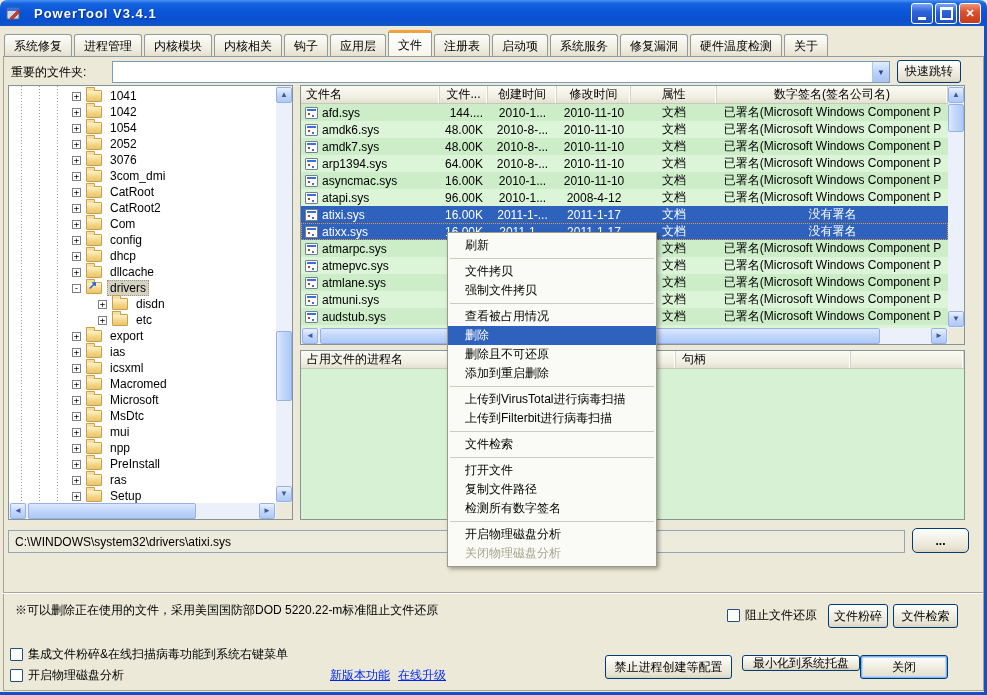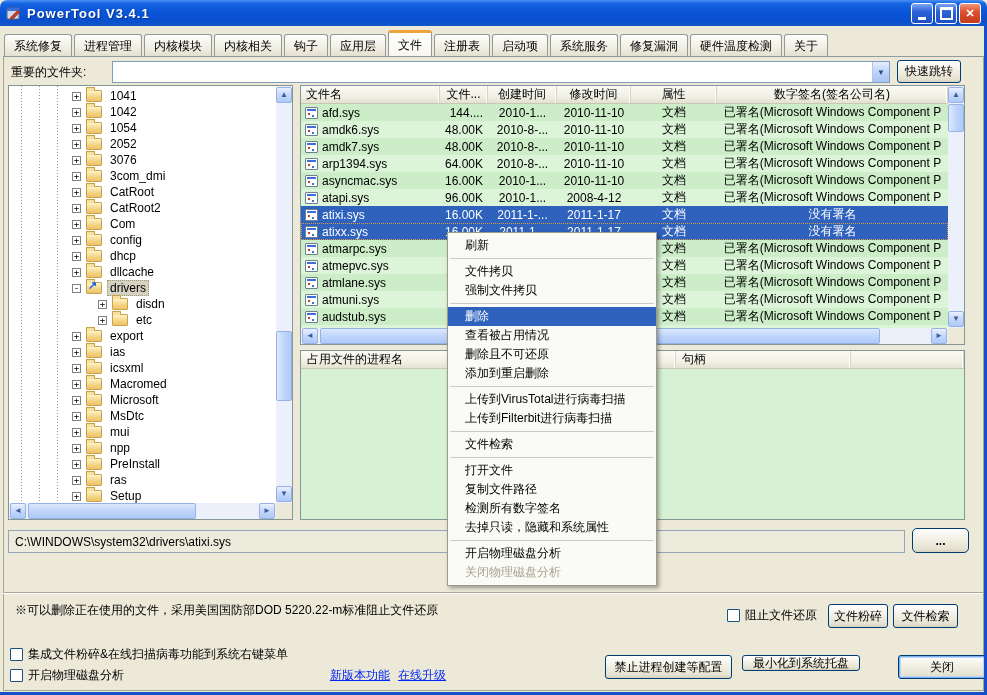--- a/index.html
+++ b/index.html
@@ -2,21 +2,21 @@
 <html style="--selection: #2E62BD; --row-green-dark: #CCEDC8; --row-green-light: #DCF4D7; --panel-green: #D6F1D4; --close-red: #D8492A; --titlebar-blue: #0A55D8; --link: #0026F5;"><head>
 <meta charset="utf-8">
 <style>
   html,body{margin:0;padding:0;background:#555;}
   *{box-sizing:border-box;font-family:"Liberation Sans",sans-serif;}
   #window{position:relative;width:987px;height:695px;background:#ECE9D8;overflow:hidden;font-size:12px;color:#000;}
 
   
   .titlebar{position:absolute;left:0;top:0;width:987px;height:26px;
     background:linear-gradient(180deg,#4A90F4 0%,#1563E0 14%,#0A55D8 45%,#0A4FCE 80%,#1158C9 100%);
-    border-radius:7px 7px 0 0;display:flex;align-items:center;padding:0 6px;}
+    border-radius:7px 7px 0 0;display:flex;align-items:center;padding:0 6px;gap:7px;}
   .app-icon{width:16px;height:16px;margin-right:5px;flex:0 0 auto;}
   .title{color:#fff;font-weight:bold;font-size:13px;letter-spacing:1px;text-shadow:1px 1px 1px #00318F;}
   .winbtns{margin-left:auto;display:flex;gap:2px;}
   .wbtn{width:22px;height:21px;border:1px solid #fff;border-radius:3px;display:flex;align-items:center;justify-content:center;
     background:linear-gradient(180deg,#7AA4F2,#2E62D8 40%,#1D4FC4);color:#fff;font-size:11px;font-weight:bold;cursor:default;}
   .wbtn.close{background:linear-gradient(180deg,#F09579,#DD5230 40%,#C43C1B);}
   .wbtn.min::after{content:"";width:8px;height:3px;background:#fff;margin-top:10px;}
   .wbtn.max::after{content:"";width:9px;height:8px;border:2px solid #fff;border-top-width:3px;}
 
   
@@ -118,21 +118,21 @@
   .cb-block{left:727px;top:607px;}
   .cb-integrate{left:10px;top:646px;}
   .cb-protect{left:10px;top:667px;}
   .shred-btn{position:absolute;left:828px;top:604px;width:60px;height:24px;}
   .fsearch-btn{position:absolute;left:893px;top:604px;width:65px;height:24px;}
   .link{position:absolute;top:667px;color:#0026F5;text-decoration:underline;cursor:pointer;white-space:nowrap;}
   .link-new{left:330px;}
   .link-upg{left:398px;}
   .forbid-btn{position:absolute;left:605px;top:655px;width:127px;height:24px;}
   .minimize-btn{position:absolute;left:742px;top:655px;width:118px;height:16px;}
-  .close-main-btn{position:absolute;left:898px;top:655px;width:88px;height:24px;}
+  .close-main-btn{position:absolute;left:860px;top:655px;width:88px;height:24px;}
 
   
   .ctxmenu{position:absolute;left:447px;top:232px;width:210px;background:#FAFAF6;border:1px solid #9C9A8A;
     box-shadow:2px 2px 4px rgba(0,0,0,.35);padding:3px 0;z-index:50;}
   .menu-item{height:19px;line-height:19px;padding-left:17px;white-space:nowrap;cursor:default;}
   .menu-item.highlighted{background:var(--selection,#2E62BD);color:#fff;}
   .menu-item.disabled{color:#A8A58F;}
   .menu-sep{height:0;border-top:1px solid #CDCCC0;margin:3px 2px;}
 </style>
 </head>
@@ -618,34 +618,33 @@
   <div class="xpbtn forbid-btn">禁止进程创建等配置</div>
   <div class="xpbtn minimize-btn">最小化到系统托盘</div>
   <div class="xpbtn default close-main-btn">关闭</div>
 
   <div class="ctxmenu">
     <div class="menu-item"><span>刷新</span></div>
       <div class="menu-sep"></div>
       <div class="menu-item"><span>文件拷贝</span></div>
       <div class="menu-item"><span>强制文件拷贝</span></div>
       <div class="menu-sep"></div>
+      <div class="menu-item"><span>查看被占用情况</span></div>
       <div class="menu-item highlighted"><span>删除</span></div>
-      <div class="menu-item"><span>查看被占用情况</span></div>
       <div class="menu-item"><span>删除且不可还原</span></div>
       <div class="menu-item"><span>添加到重启删除</span></div>
       <div class="menu-sep"></div>
       <div class="menu-item"><span>上传到VirusTotal进行病毒扫描</span></div>
       <div class="menu-item"><span>上传到Filterbit进行病毒扫描</span></div>
       <div class="menu-sep"></div>
       <div class="menu-item"><span>文件检索</span></div>
       <div class="menu-sep"></div>
       <div class="menu-item"><span>打开文件</span></div>
       <div class="menu-item"><span>复制文件路径</span></div>
       <div class="menu-item"><span>检测所有数字签名</span></div>
-      <div class="menu-item"><span>去掉只读，隐藏和系统属性</span></div>
       <div class="menu-sep"></div>
       <div class="menu-item"><span>开启物理磁盘分析</span></div>
       <div class="menu-item disabled"><span>关闭物理磁盘分析</span></div>
   </div>
 
   <div class="edge-right"></div>
   <div class="edge-bottom"></div>
 </div>
 
 </body></html>

